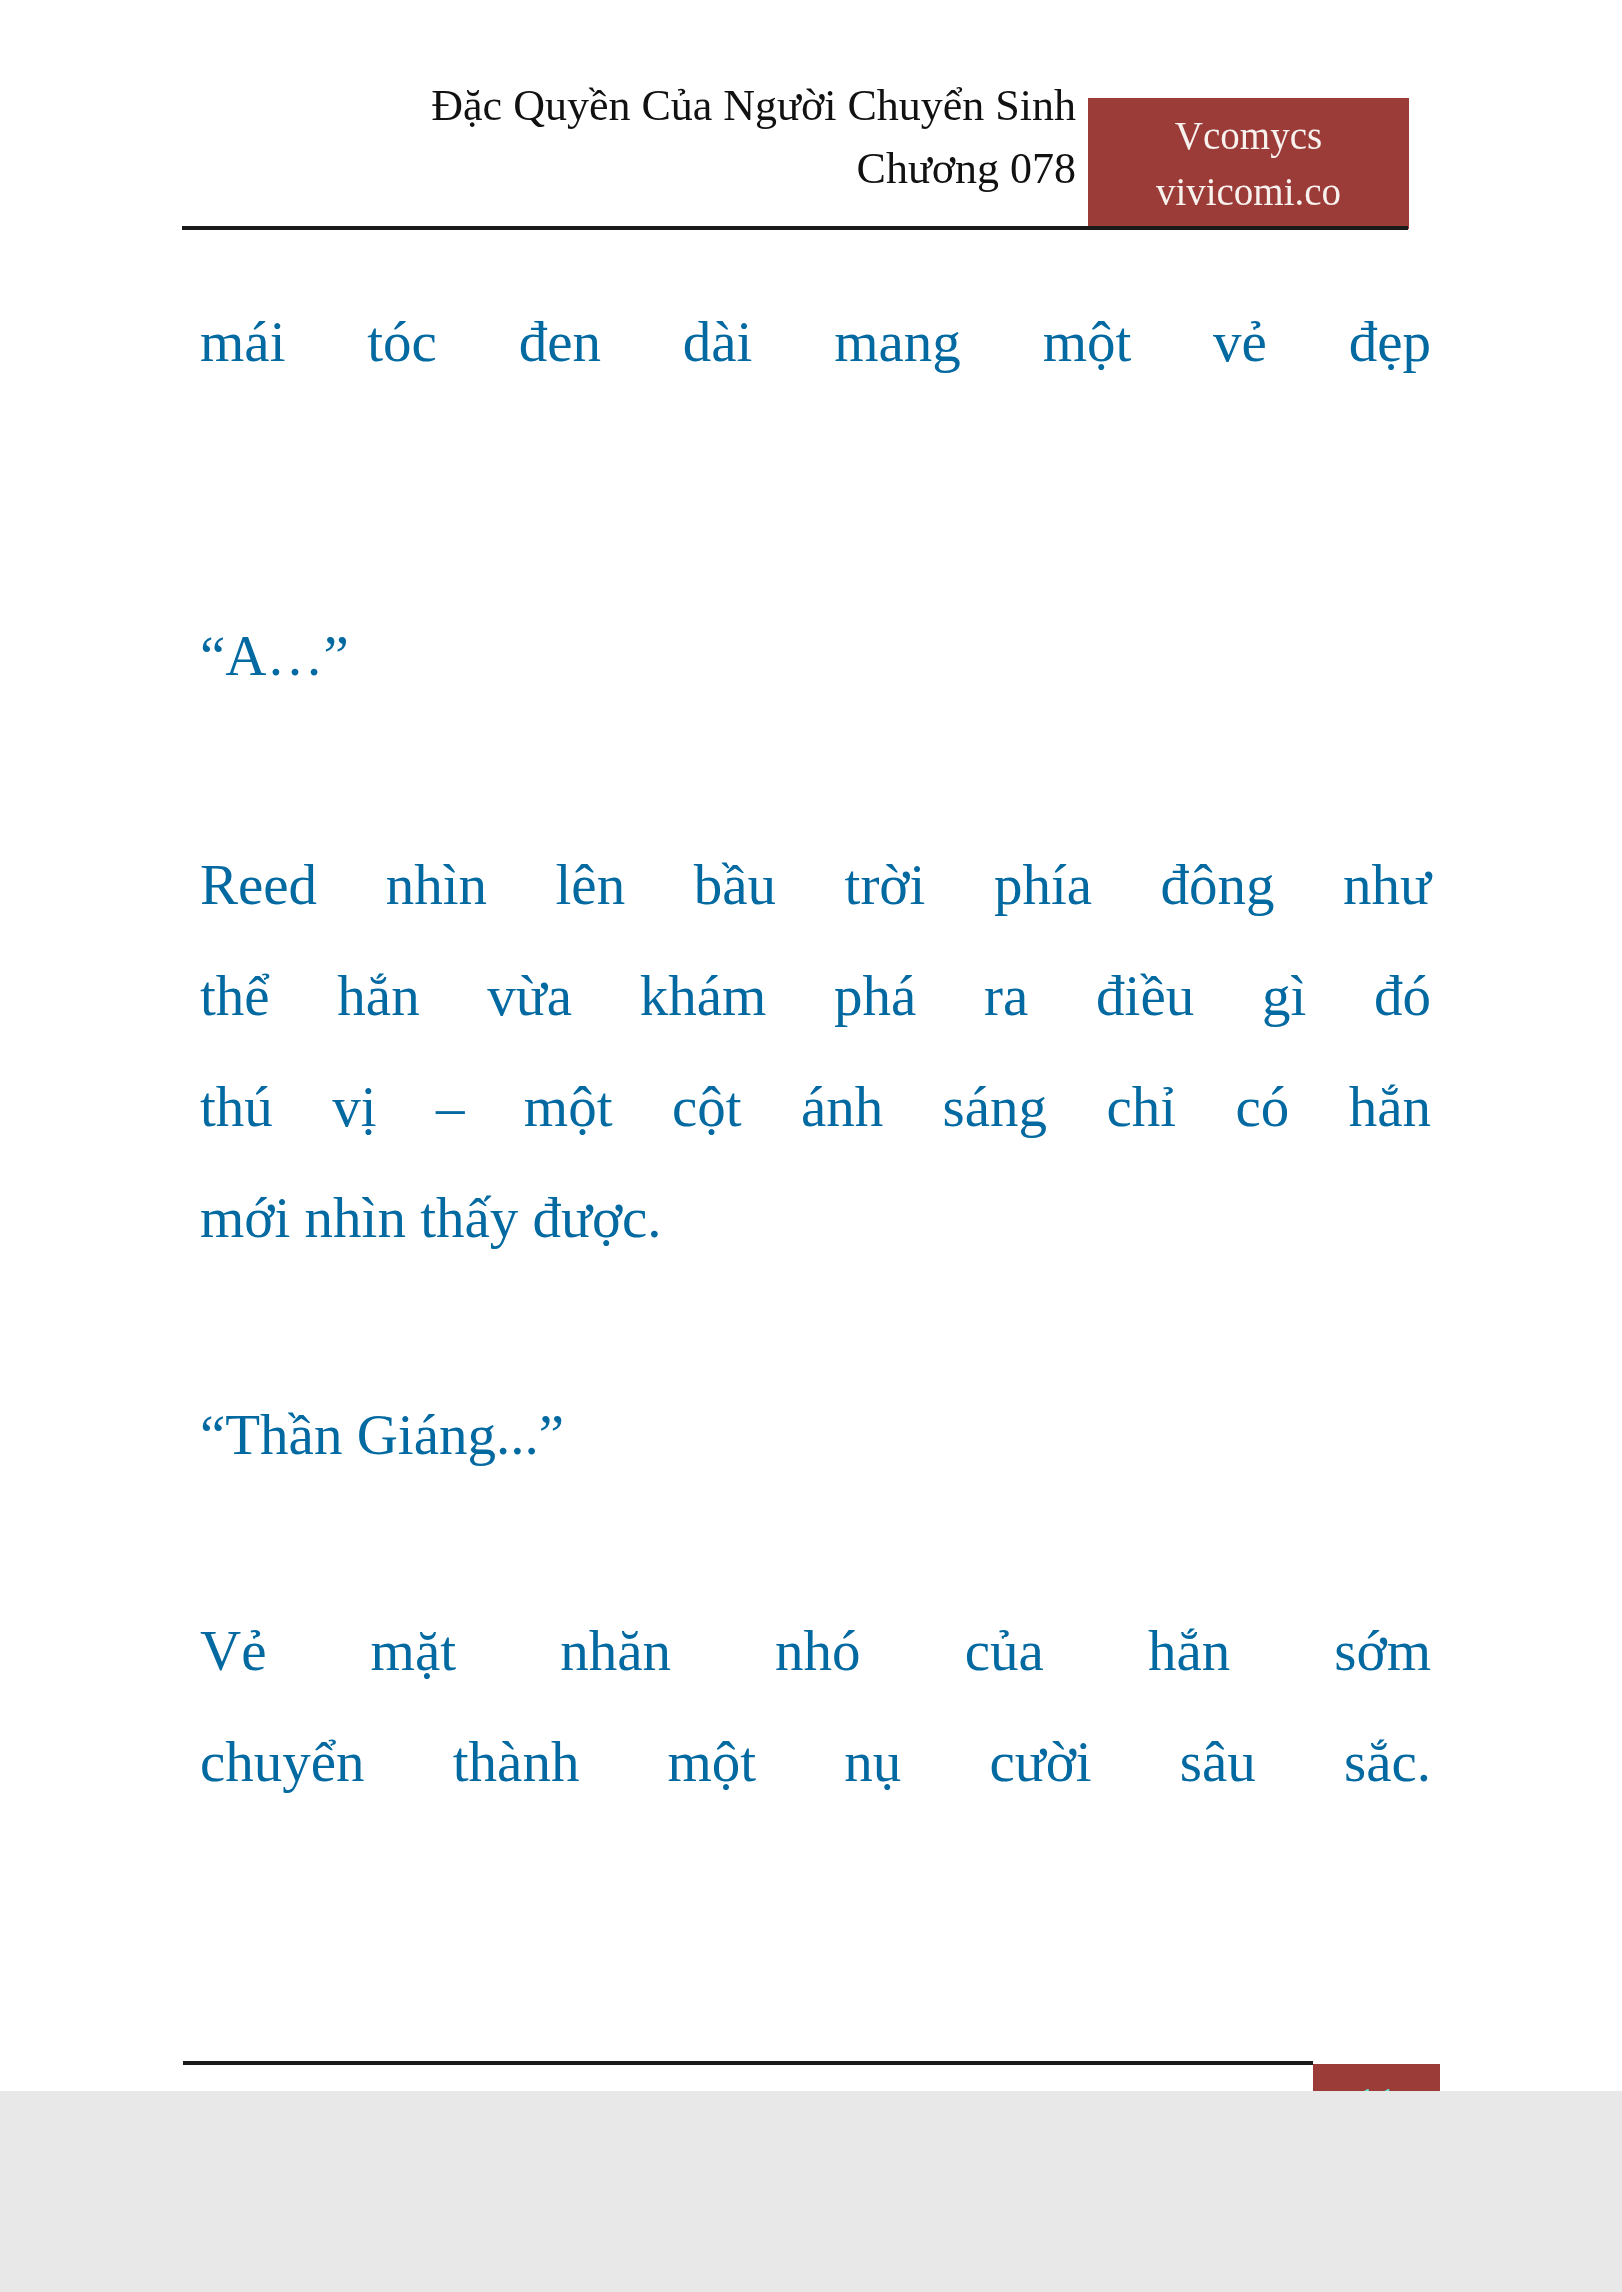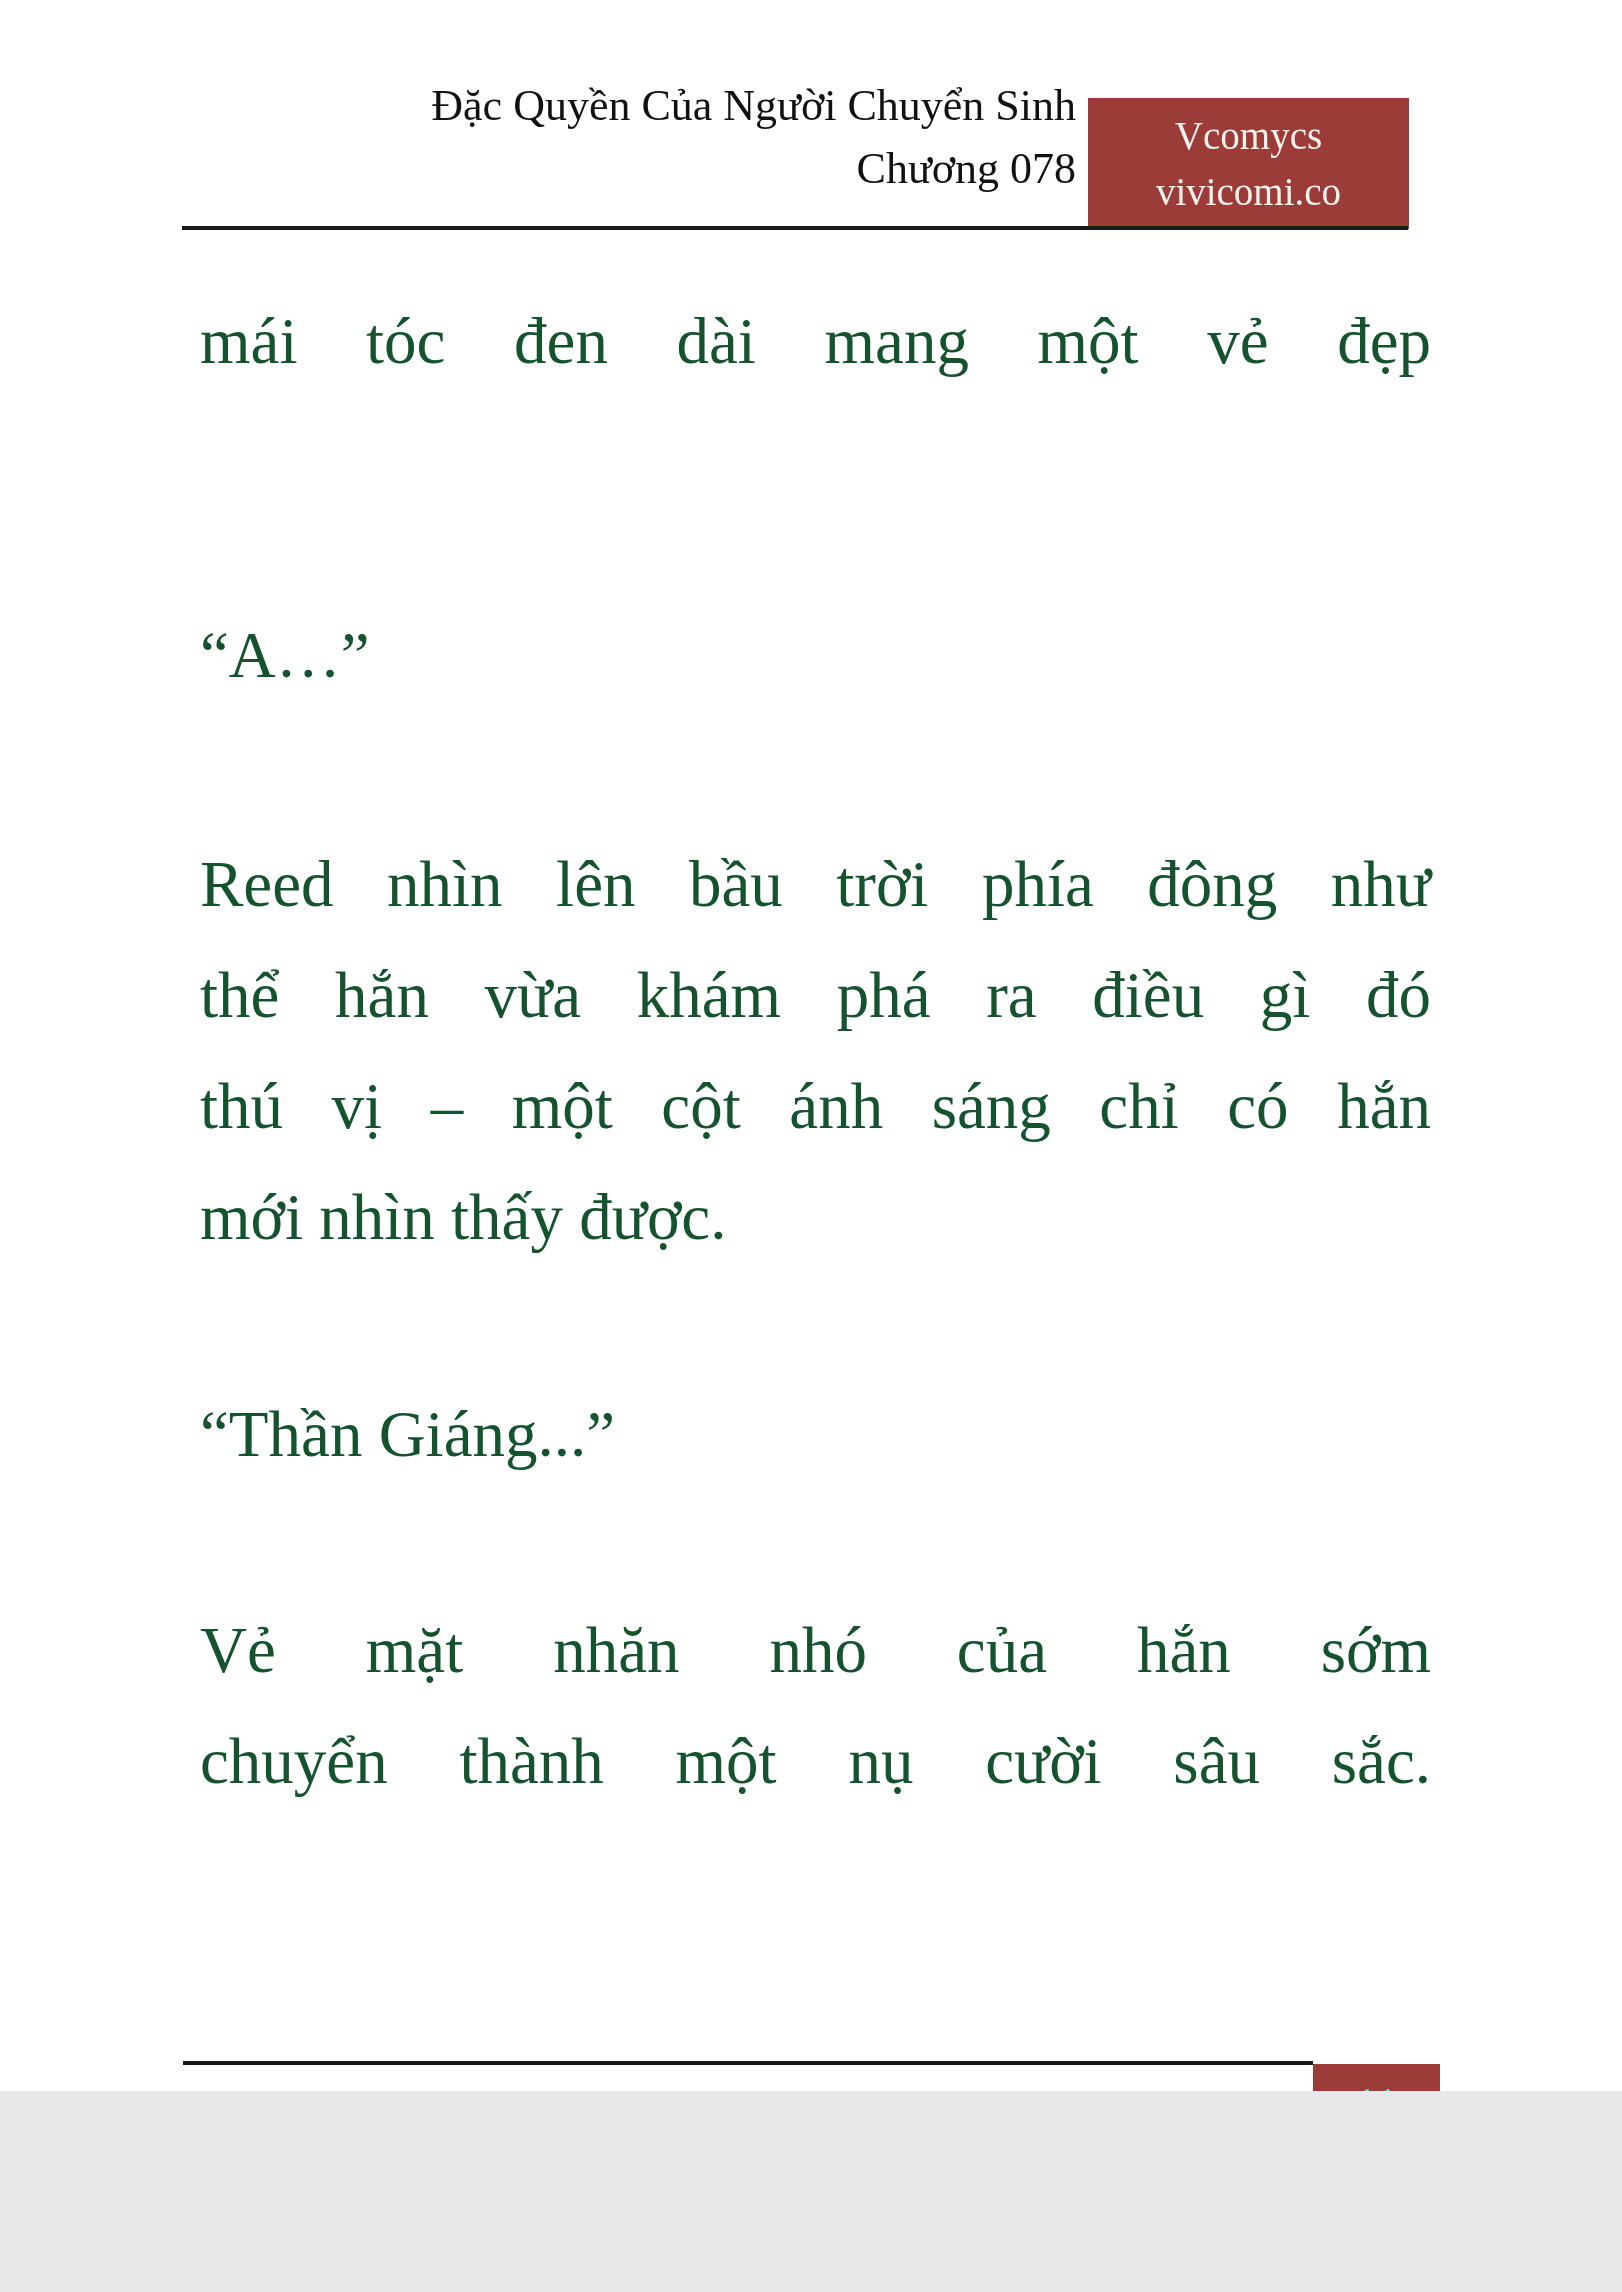--- a/index.html
+++ b/index.html
@@ -48,23 +48,23 @@
     width: 1226px;
     height: 3.9px;
     background: #1a1a1a;
   }
 
   
   .paragraph {
     position: absolute;
     left: 200px;
     width: 1231px;
-    font-size: 65px;
+    font-size: 57px;
     line-height: 111px;
-    color: #14532d;
+    color: #0369a1;
   }
   .p1 { top: 286px; }
   .p2 { top: 600px; }
   .p3 { top: 829px; }
   .p4 { top: 1379px; }
   .p5 { top: 1595px; }
   .line { width: 100%; }
   .line.j { text-align: justify; text-align-last: justify; }
   .line.n { text-align: left; }
 

